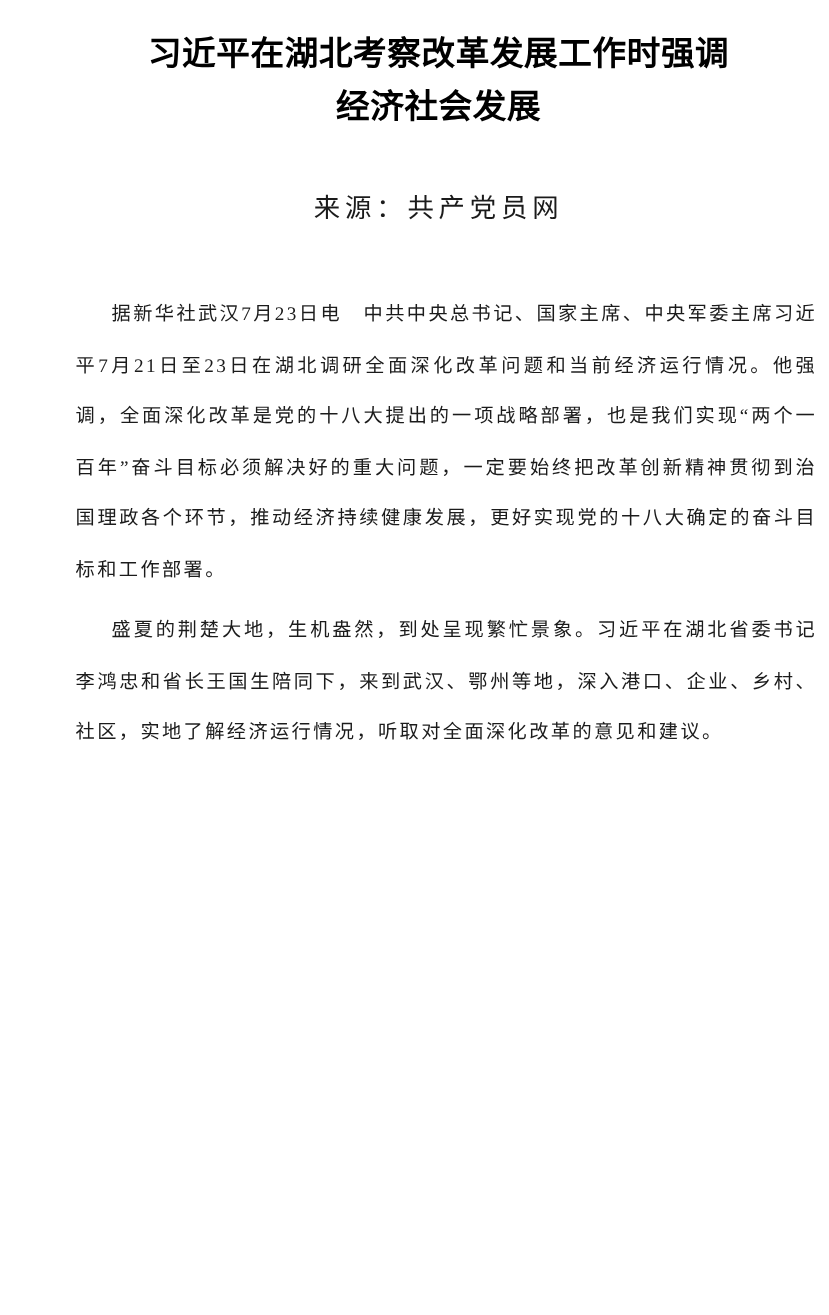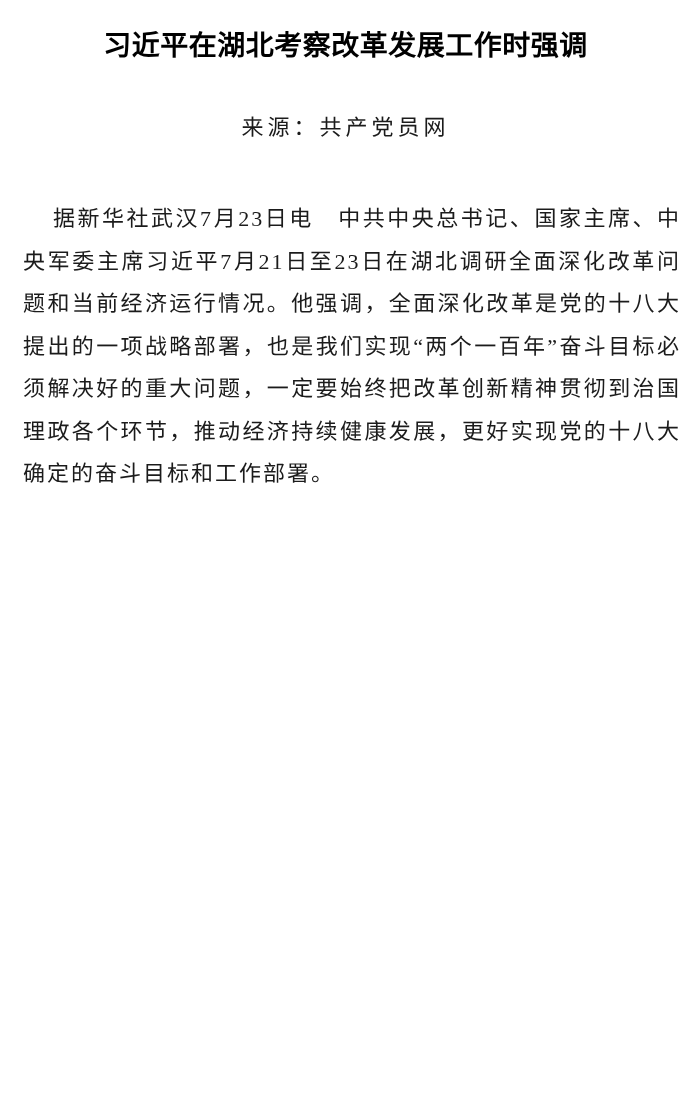--- a/index.html
+++ b/index.html
@@ -9,20 +9,21 @@
   }
   .page {
     position: relative;
     width: 691px;
     height: 1096px;
     background: #ffffff;
     overflow: hidden;
     font-family: "Liberation Serif", "DejaVu Serif", serif;
     color: #1b1b1b;
     box-sizing: border-box;
+    padding-left: 40px;
   }
   .title {
     margin: 24px 40px 0 40px;
     text-align: center;
     font-weight: bold;
     font-size: 28px;
     line-height: 44px;
     color: #000000;
     letter-spacing: 0.5px;
   }
@@ -30,43 +31,44 @@
     display: block;
   }
   .source {
     margin-top: 47px;
     text-align: center;
     font-size: 22px;
     line-height: 30px;
     letter-spacing: 4px;
     color: #1b1b1b;
     font-weight: normal;
-    font-family: Liberation Mono, monospace;
   }
   .body-text {
     margin: 53px 10px 0 23px;
   }
   .body-text p {
     margin: 0 0 8px 0;
-    font-size: 22px;
+    font-size: 16px;
     line-height: 42.5px;
     letter-spacing: 2px;
     text-align: justify;
     text-indent: 30px;
     color: #1b1b1b;
   }
 </style>
 </head>
 <body>
 
 <div class="page">
 
   <h1 class="title">
     <span class="title-line">习近平在湖北考察改革发展工作时强调</span>
+    <span class="title-line">经济社会发展</span>
   </h1>
 
   <div class="source">来源：共产党员网</div>
 
   <div class="body-text">
     <p>据新华社武汉7月23日电　中共中央总书记、国家主席、中央军委主席习近平7月21日至23日在湖北调研全面深化改革问题和当前经济运行情况。他强调，全面深化改革是党的十八大提出的一项战略部署，也是我们实现“两个一百年”奋斗目标必须解决好的重大问题，一定要始终把改革创新精神贯彻到治国理政各个环节，推动经济持续健康发展，更好实现党的十八大确定的奋斗目标和工作部署。</p>
+    <p>盛夏的荆楚大地，生机盎然，到处呈现繁忙景象。习近平在湖北省委书记李鸿忠和省长王国生陪同下，来到武汉、鄂州等地，深入港口、企业、乡村、社区，实地了解经济运行情况，听取对全面深化改革的意见和建议。</p>
   </div>
 
 </div>
 
 </body></html>

